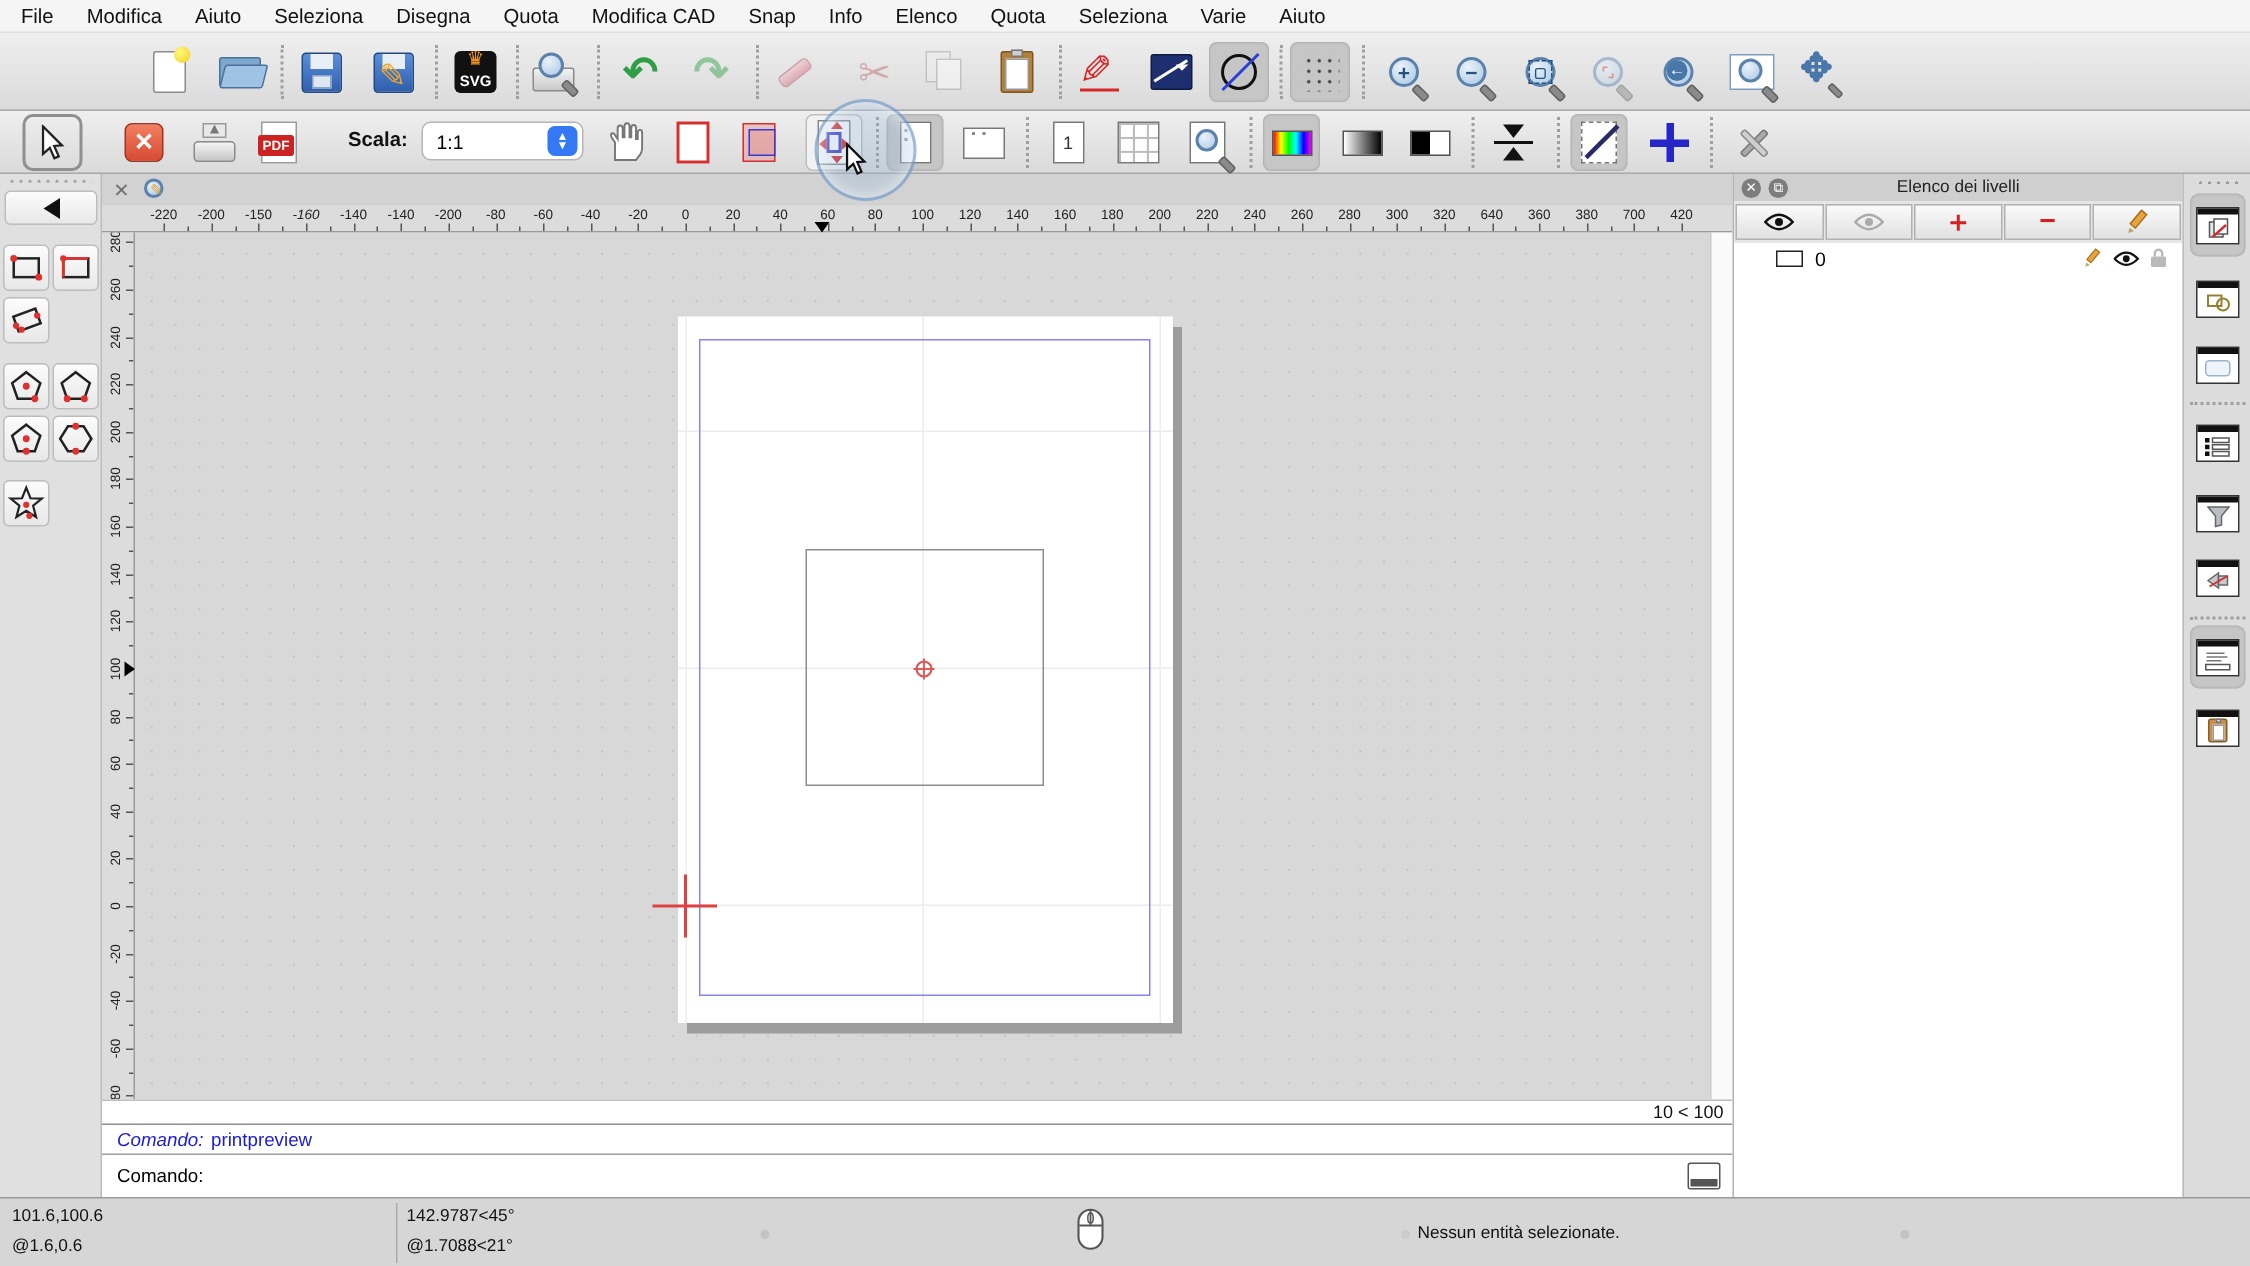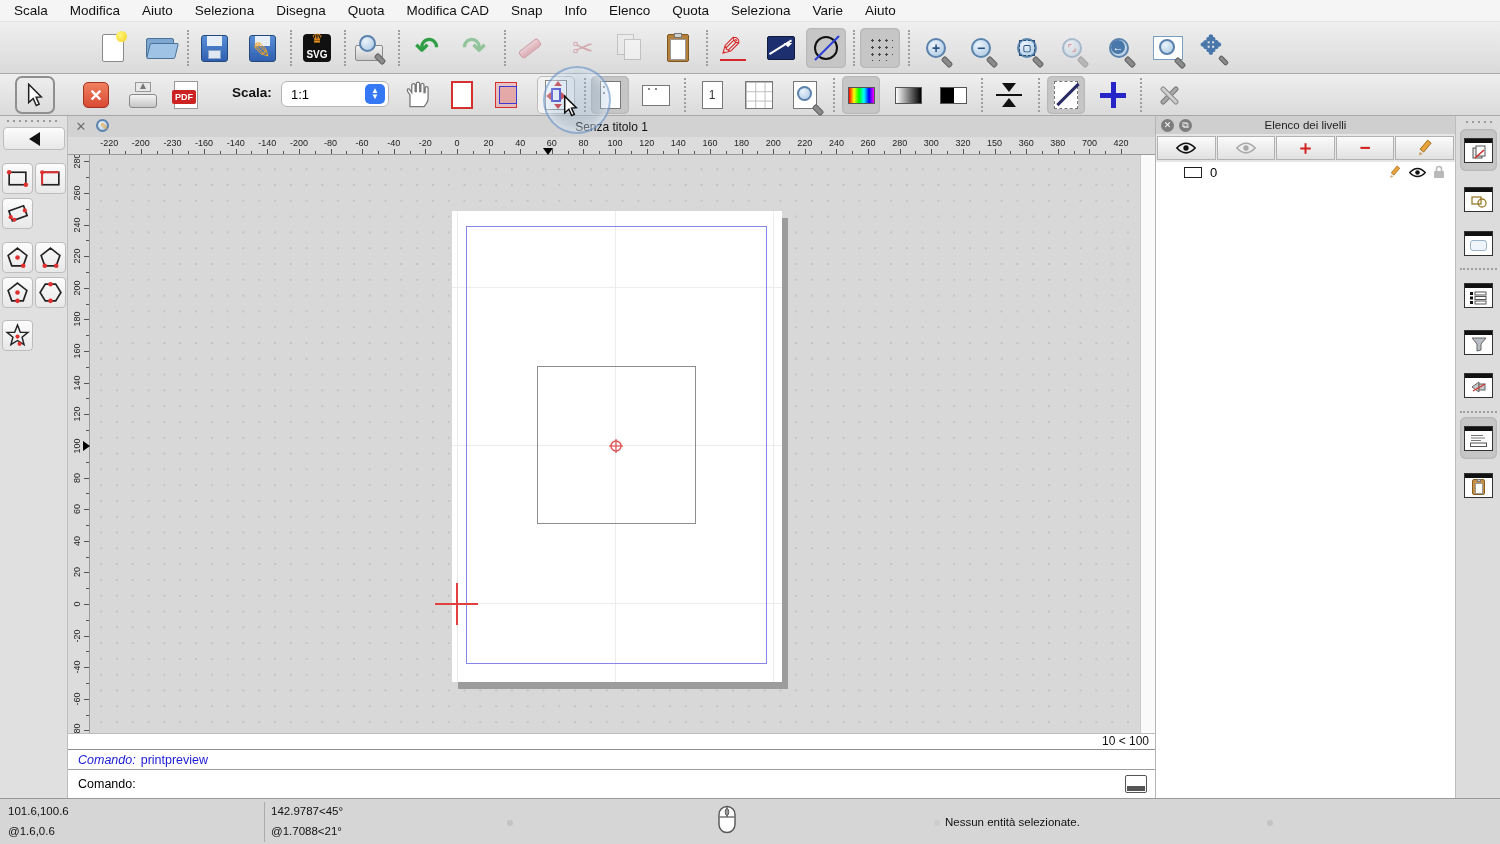--- a/index.html
+++ b/index.html
@@ -140,21 +140,21 @@
 
   
   .tri-up { width:0; height:0; border-left:7px solid transparent; border-right:7px solid transparent; border-bottom:9px solid #111; }
   .tri-down { width:0; height:0; border-left:7px solid transparent; border-right:7px solid transparent; border-top:9px solid #111; }
   .red-arrow { position:absolute; width:0; height:0; }
 </style>
 </head>
 <body>
 
 <div id="menubar" class="abs">
-    <span>Scala</span>
+    <span>File</span>
     <span>Modifica</span>
     <span>Aiuto</span>
     <span>Seleziona</span>
     <span>Disegna</span>
     <span>Quota</span>
     <span>Modifica CAD</span>
     <span>Snap</span>
     <span>Info</span>
     <span>Elenco</span>
     <span>Quota</span>
@@ -469,34 +469,33 @@
     </svg>
   </div>
 </div>
 
 <div id="tabbar" class="abs">
   <span id="tab-close">✕</span>
   <div style="margin-left:8px;position:relative;width:16px;height:16px">
     <div class="mag" style="width:13px;height:13px"></div>
     <span style="position:absolute;left:4px;top:2px;color:#e8a030;font-size:10px">✎</span>
   </div>
-  <span id="tab-title">Senza titolo 1</span>
 </div>
 
 <div id="hruler" class="abs">
     <span class="lab" style="left: 41.18px;">-220</span>
     <div class="tick" style="left: 41.18px; height: 5px;"></div>
     <div class="tick" style="left: 56.99px; height: 3px;"></div>
     <span class="lab" style="left: 72.8px;">-200</span>
     <div class="tick" style="left: 72.8px; height: 5px;"></div>
     <div class="tick" style="left: 88.61px; height: 3px;"></div>
-    <span class="lab" style="left: 104.42px;">-230</span>
+    <span class="lab" style="left: 104.42px;">-150</span>
     <div class="tick" style="left: 104.42px; height: 5px;"></div>
     <div class="tick" style="left: 120.23px; height: 3px;"></div>
-    <span class="lab" style="left: 136.04px;">-160</span>
+    <span class="lab" style="left: 136.04px; font-style: italic;">-160</span>
     <div class="tick" style="left: 136.04px; height: 5px;"></div>
     <div class="tick" style="left: 151.85px; height: 3px;"></div>
     <span class="lab" style="left: 167.66px;">-140</span>
     <div class="tick" style="left: 167.66px; height: 5px;"></div>
     <div class="tick" style="left: 183.47px; height: 3px;"></div>
     <span class="lab" style="left: 199.28px;">-140</span>
     <div class="tick" style="left: 199.28px; height: 5px;"></div>
     <div class="tick" style="left: 215.09px; height: 3px;"></div>
     <span class="lab" style="left: 230.9px;">-200</span>
     <div class="tick" style="left: 230.9px; height: 5px;"></div>
@@ -557,21 +556,21 @@
     <div class="tick" style="left: 815.87px; height: 3px;"></div>
     <span class="lab" style="left: 831.68px;">280</span>
     <div class="tick" style="left: 831.68px; height: 5px;"></div>
     <div class="tick" style="left: 847.49px; height: 3px;"></div>
     <span class="lab" style="left: 863.3px;">300</span>
     <div class="tick" style="left: 863.3px; height: 5px;"></div>
     <div class="tick" style="left: 879.11px; height: 3px;"></div>
     <span class="lab" style="left: 894.92px;">320</span>
     <div class="tick" style="left: 894.92px; height: 5px;"></div>
     <div class="tick" style="left: 910.73px; height: 3px;"></div>
-    <span class="lab" style="left: 926.54px;">150</span>
+    <span class="lab" style="left: 926.54px;">640</span>
     <div class="tick" style="left: 926.54px; height: 5px;"></div>
     <div class="tick" style="left: 942.35px; height: 3px;"></div>
     <span class="lab" style="left: 958.16px;">360</span>
     <div class="tick" style="left: 958.16px; height: 5px;"></div>
     <div class="tick" style="left: 973.97px; height: 3px;"></div>
     <span class="lab" style="left: 989.78px;">380</span>
     <div class="tick" style="left: 989.78px; height: 5px;"></div>
     <div class="tick" style="left: 1005.59px; height: 3px;"></div>
     <span class="lab" style="left: 1021.4px;">700</span>
     <div class="tick" style="left: 1021.4px; height: 5px;"></div>

